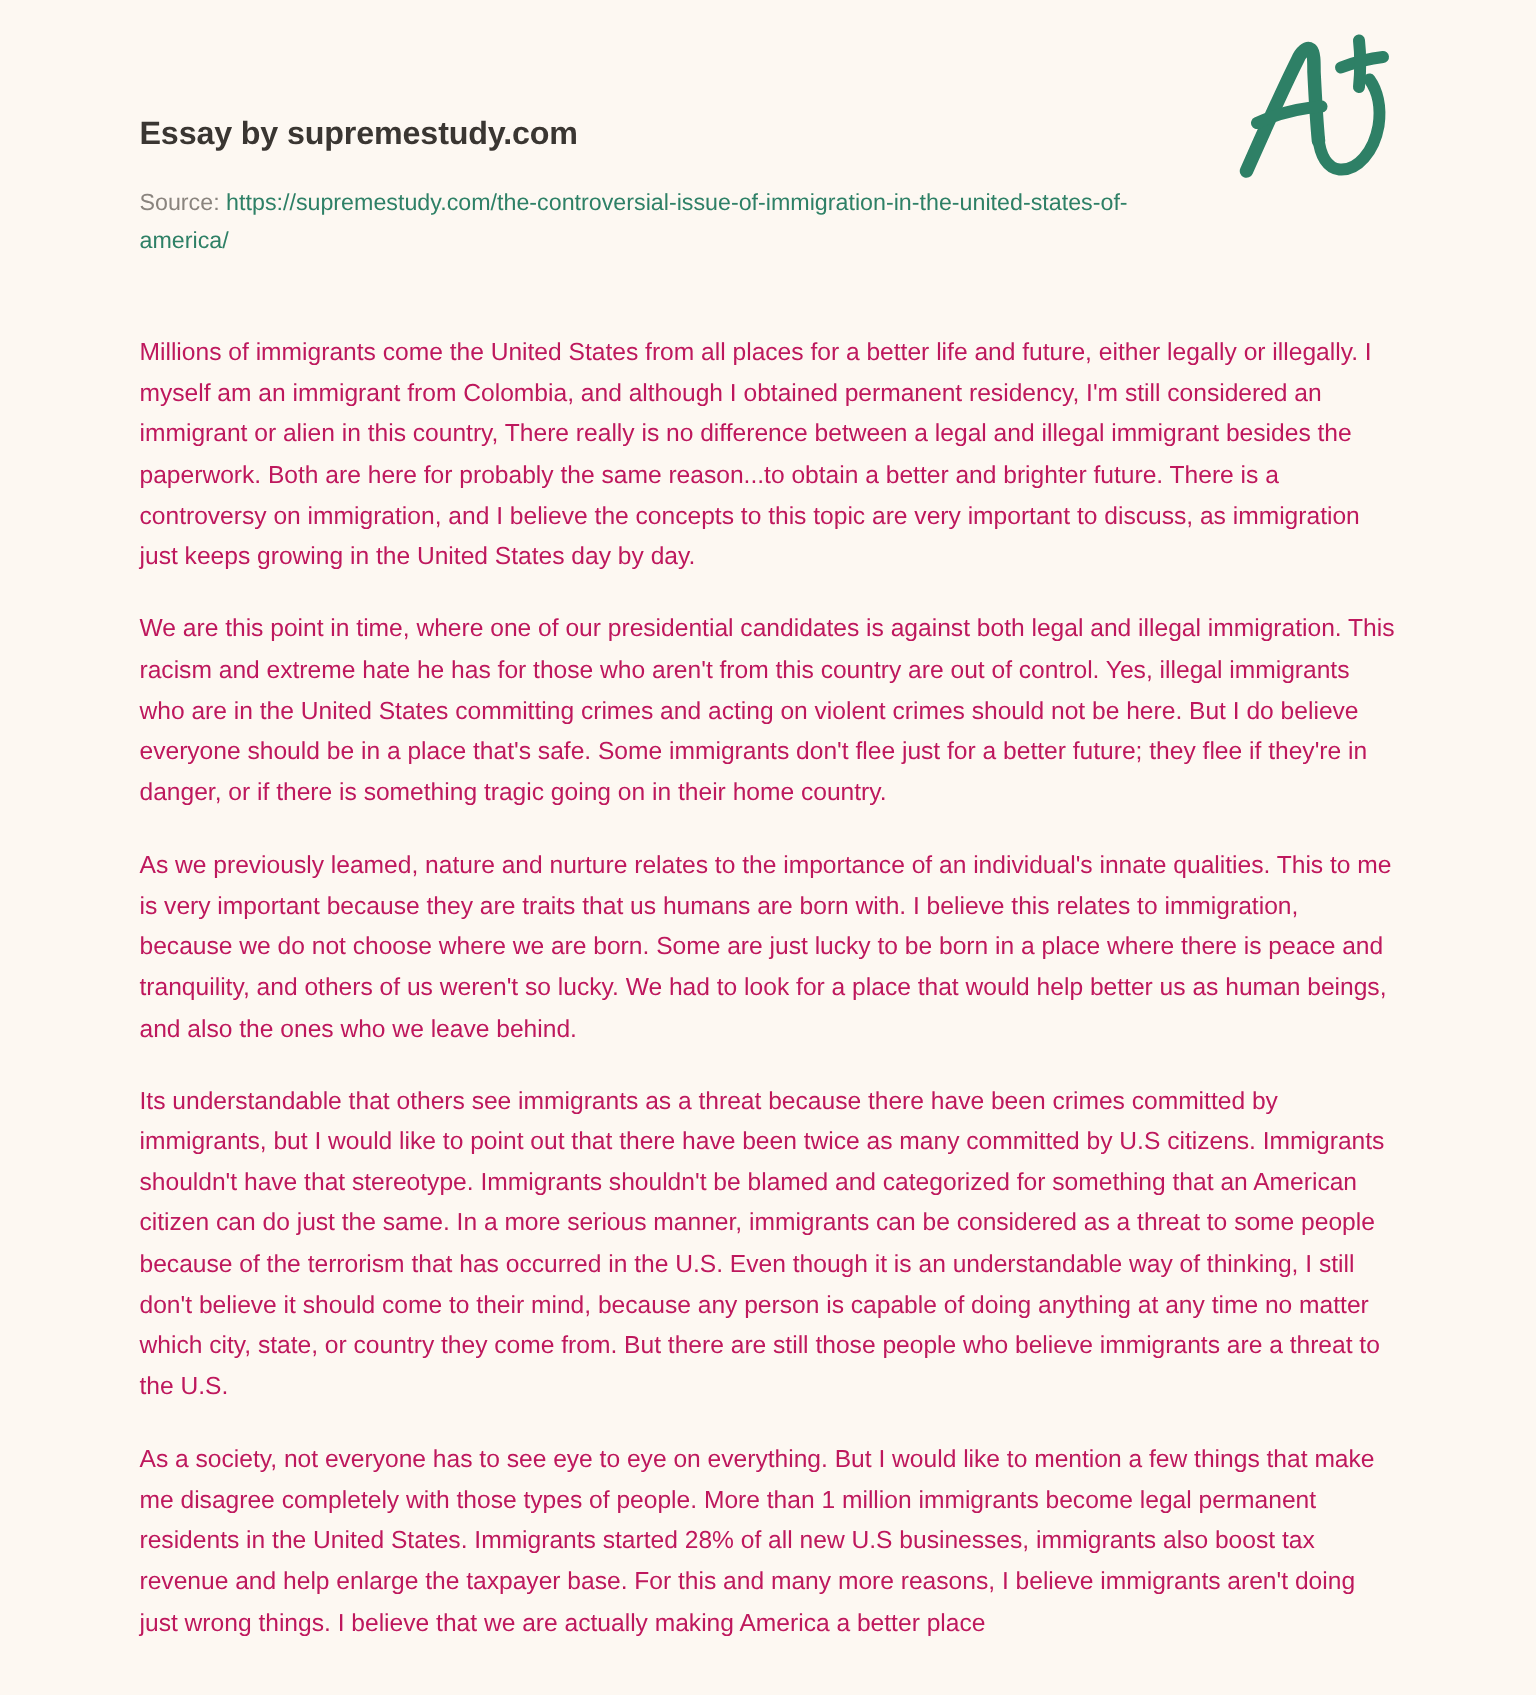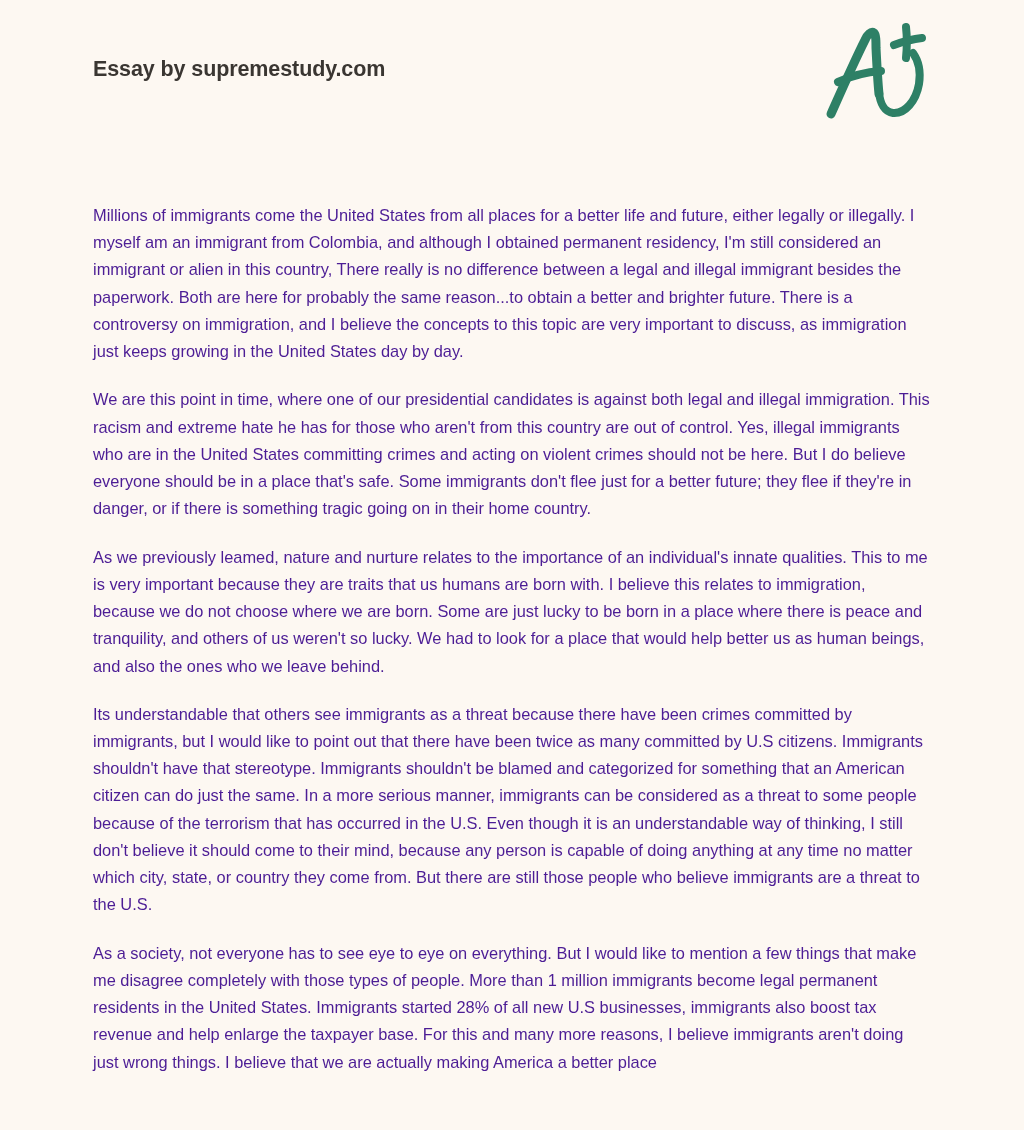--- a/index.html
+++ b/index.html
@@ -17,21 +17,21 @@
     position: relative;
     width: 1024px;
     height: 1130px;
     box-sizing: border-box;
     padding: 0 94px 0 93px;
   }
 
   
   .header-row {
     position: relative;
-    padding-top: 56px;
+    padding-top: 76px;
     min-height: 120px;
   }
   .essay-by {
     font-size: 21.5px;
     font-weight: bold;
     color: #3a3632;
     letter-spacing: -0.1px;
     line-height: 1.25;
     margin: 0;
   }
@@ -73,35 +73,39 @@
   }
 
   
   .body-copy {
     padding-top: 26px;
   }
   .body-copy p {
     margin: 0 0 21px 0;
     font-size: 16.4px;
     line-height: 1.66;
-    color: #4c1d95;
+    color: #be185d;
     text-align: left;
   }
   .body-copy p:last-child {
     margin-bottom: 0;
   }
 </style>
 </head>
 <body>
 
 <div class="page">
 
   <div class="header-row">
     <div class="essay-by">Essay by supremestudy.com</div>
 
+    <div class="source-line">
+      <span class="source-label">Source:</span>
+      <span class="source-url">https://supremestudy.com/the-controversial-issue-of-immigration-in-the-united-states-of-america/</span>
+    </div>
 
     <svg class="logo" viewBox="0 0 112 108" aria-hidden="true">
       <g fill="none" stroke="#2e8066" stroke-linecap="round" stroke-linejoin="round">
         <path d="M12 96 C20 78 34 46 46 22 C48 17 52 13 55 15 C57 17 57 23 57 30 C58 50 59 66 60 76" stroke-width="9"></path>
         <path d="M19 64 C32 58 48 54 62 53" stroke-width="8"></path>
         <path d="M60 74 C61 86 66 94 74 95 C86 96 97 83 100 66 C102 53 99 42 94 35" stroke-width="8"></path>
         <path d="M75 27 C83 24 94 21 103 20" stroke-width="8"></path>
         <path d="M87 9 C88 18 88 30 87 40" stroke-width="8"></path>
       </g>
     </svg>

